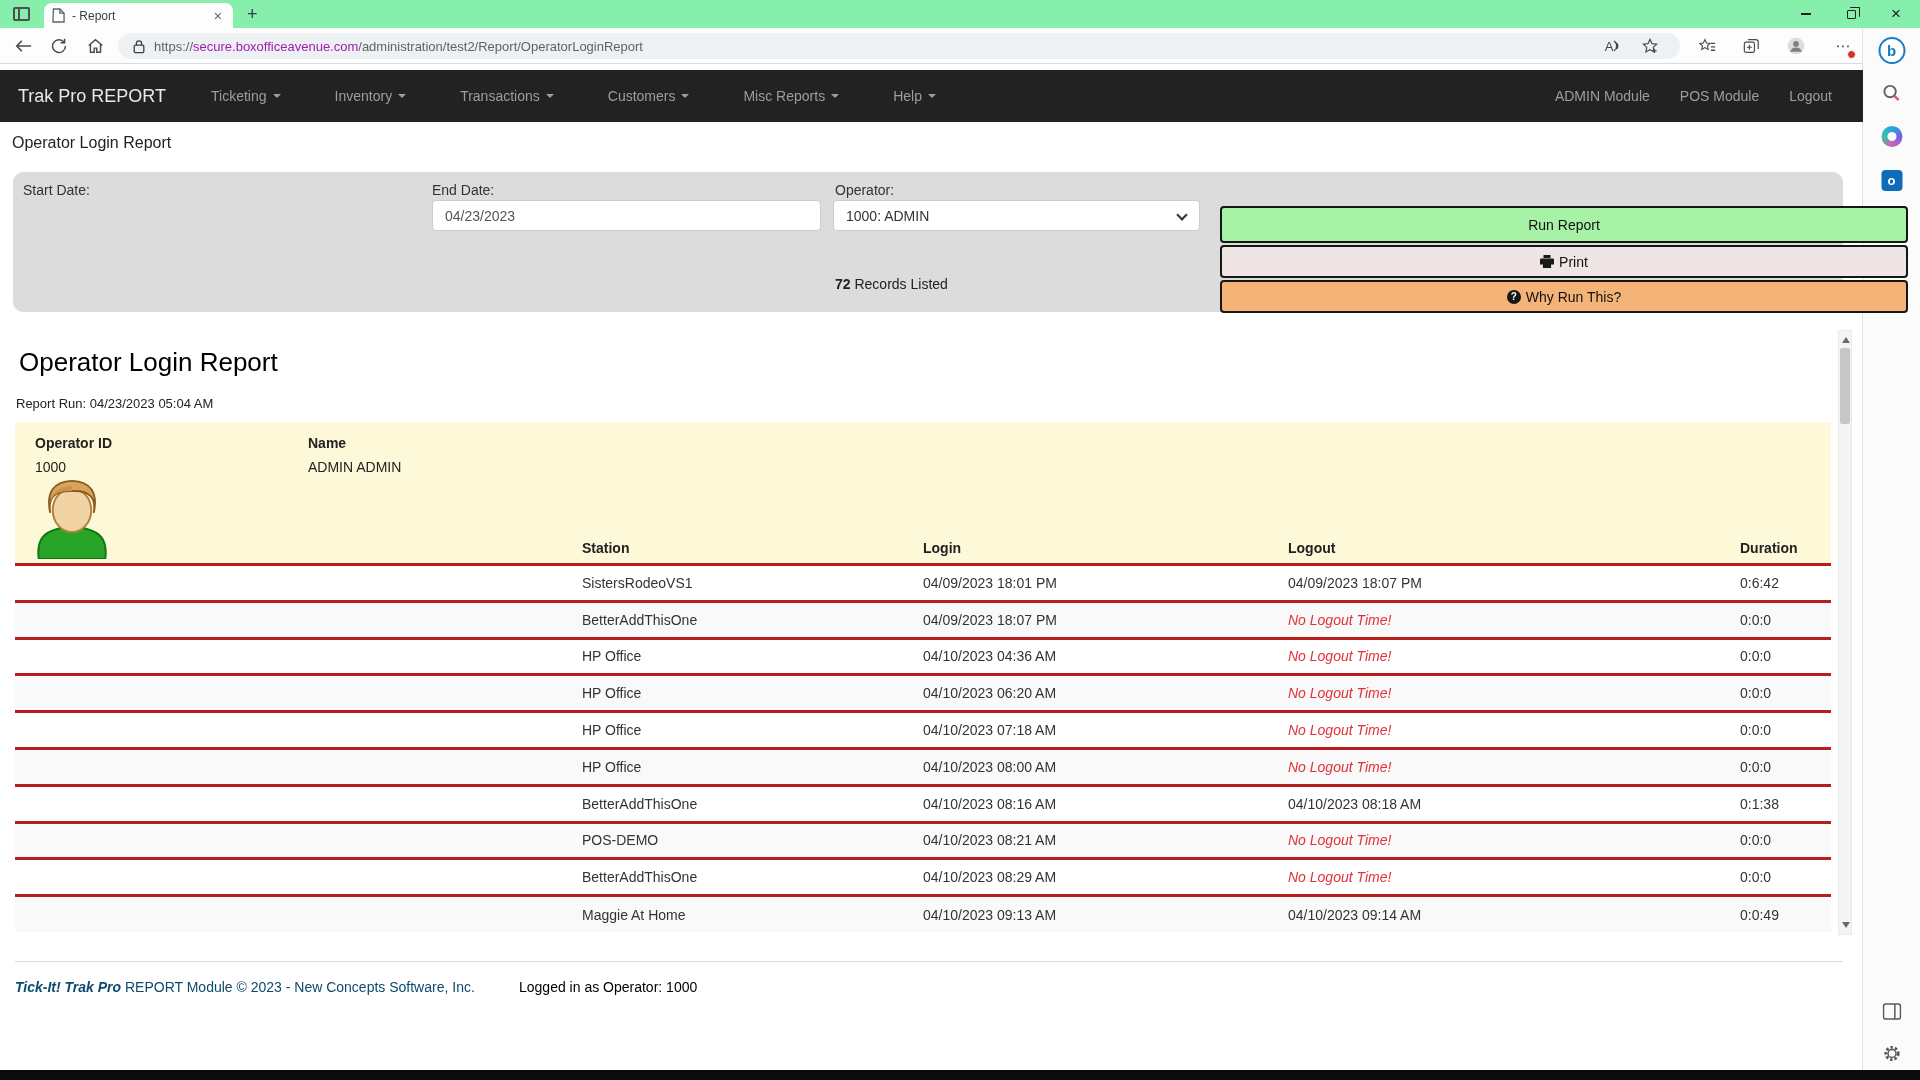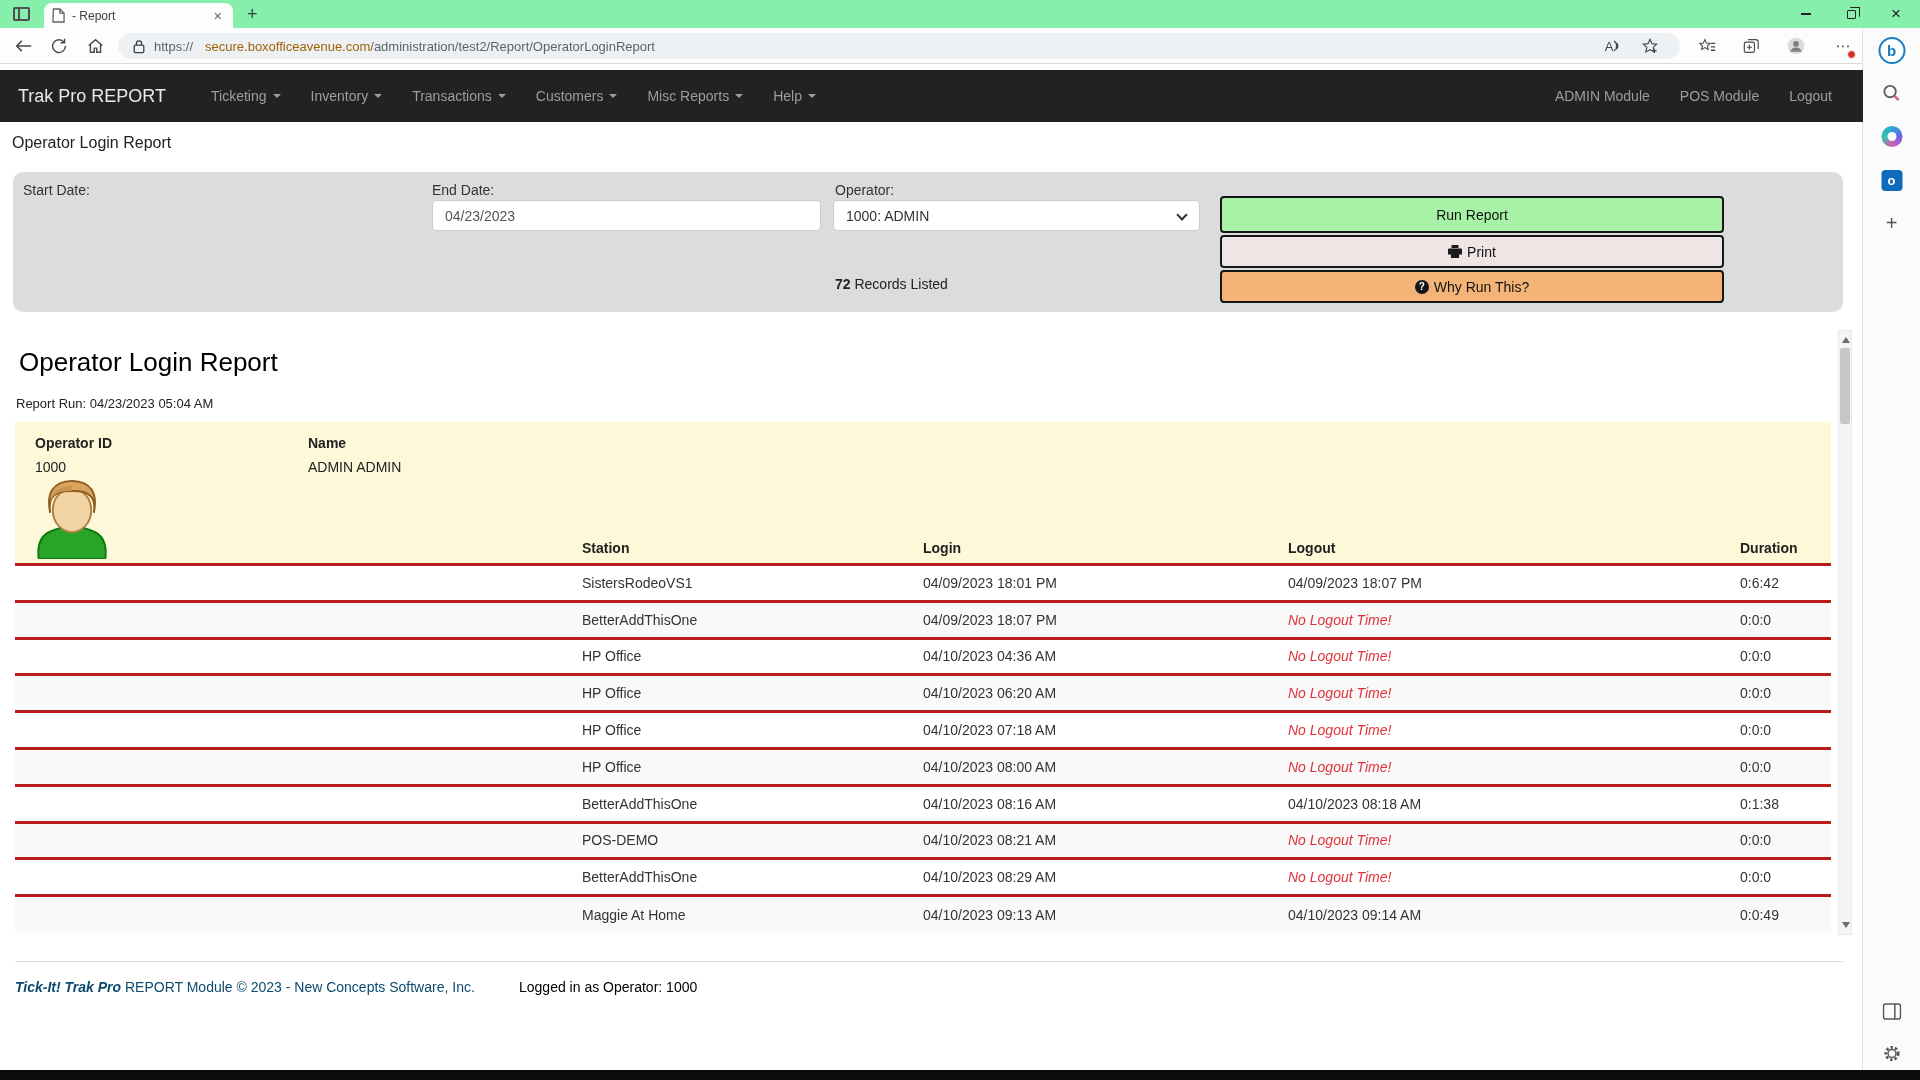--- a/index.html
+++ b/index.html
@@ -19,21 +19,21 @@
   .win-min span { display:block; width:10px; height:1.5px; background:#222; }
   .win-max span { display:block; width:9px; height:9px; border:1.2px solid #222; border-radius:1px; background:transparent; position:relative; }
   .win-max span::after { content:""; position:absolute; left:2px; top:-4px; width:9px; height:9px; border:1.2px solid #222; border-left:none; border-bottom:none; border-radius:1px; }
   .win-close { font-size:17px; }
 
   
   .toolbar { position:absolute; left:0; top:28px; width:1862px; height:36px; background:#fdfdfd; border-bottom:1px solid #d8dadc; }
   .tb-icon { position:absolute; top:0; height:35px; width:30px; display:flex; align-items:center; justify-content:center; color:#4a4a4a; }
   .url-pill { position:absolute; left:118px; top:5px; width:1562px; height:26px; border-radius:13px; background:#eef1f4; display:flex; align-items:center; }
   .url-text { font-size:13px; margin-left:8px; white-space:nowrap; color:#5f6368; }
-  .url-text .host { color:#a16207;margin-left:12px; }
+  .url-text .host { color:#a21caf; }
   .pill-icon { position:absolute; top:2px; height:22px; width:24px; display:flex; align-items:center; justify-content:center; color:#4a4a4a; }
   .read-aloud { right:56px; font-size:13px; color:#444; }
   .star-add { right:18px; }
   .dots { font-size:15px; color:#444; position:relative; }
   .dots .badge { position:absolute; right:2px; bottom:4px; width:9px; height:9px; border-radius:50%; background:#d03327; border:1px solid #fff; }
   .avatar-btn svg { display:block; }
 
   
   .edge-sidebar { position:absolute; left:1862px; top:28px; width:58px; height:1052px; background:#fbfbfc; border-left:1px solid #e2e2e4; }
   .sb-icon { position:absolute; left:50%; transform:translateX(-50%); display:flex; align-items:center; justify-content:center; }
@@ -43,34 +43,34 @@
   .outlook { top:142px; width:21px; height:21px; background:#0f6cbd; border-radius:4px; color:#fff; font-weight:bold; font-size:13px; }
   .plus-sb { top:184px; font-size:20px; color:#555; }
   .panel-sb { top:975px; }
   .gear-sb { top:1016px; }
 
   
   .page { position:absolute; left:0; top:64px; width:1862px; height:1006px; background:#fff; }
 
   .navbar { position:absolute; left:0; top:6px; width:1863px; height:52px; background:#222222; display:flex; align-items:center; }
   .brand { color:#e8e8e8; font-size:18px; margin-left:18px; white-space:nowrap; }
-  .nav-left { display:flex; margin-left:30px; }
+  .nav-left { display:flex; margin-left:30px;gap:24px; }
   .nav-item { color:#9d9d9d; font-size:14px; padding:0 15px; height:52px; display:flex; align-items:center; white-space:nowrap; }
   .caret { display:inline-block; width:0; height:0; border-left:4px solid transparent; border-right:4px solid transparent; border-top:4px solid #9d9d9d; margin-left:6px; }
   .nav-right { margin-left:auto; display:flex; margin-right:16px; }
 
   .page-title { position:absolute; left:12px; top:70px; font-size:16px; color:#222; }
 
   .filter-panel { position:absolute; left:13px; top:108px; width:1830px; height:140px; background:#dcdcdc; border-radius:10px; }
   .f-label { position:absolute; top:10px; font-size:14px; color:#333; }
   .f-input { position:absolute; top:28px; height:31px; background:#fff; border:1px solid #ccc; border-radius:4px; font-size:14px; color:#555; padding-left:12px; font-family:"Liberation Sans", sans-serif; }
   .f-select { position:absolute; top:28px; height:31px; background:#fff; border:1px solid #ccc; border-radius:4px; font-size:14px; color:#333; display:flex; align-items:center; padding-left:12px; }
   .chev { position:absolute; right:13px; top:10px; width:8px; height:8px; border-right:2px solid #333; border-bottom:2px solid #333; transform:rotate(45deg); }
   .records { position:absolute; left:822px; top:104px; font-size:14px; color:#222; }
-  .fbtn { position:absolute; left:1207px; width:504px; border:2px solid #161616; border-radius:4px; display:flex; align-items:center; justify-content:center; font-size:14px; color:#111; gap:5px; }
+  .fbtn { position:absolute; left:1207px; width:688px; border:2px solid #161616; border-radius:4px; display:flex; align-items:center; justify-content:center; font-size:14px; color:#111; gap:5px;margin-top:10px; }
   .fbtn-run   { top:24px; height:37px; background:#a8f2a8; }
   .fbtn-print { top:63px; height:33px; background:#efe5e5; }
   .fbtn-why   { top:98px; height:33px; background:#f4b478; }
   .qmark { display:inline-flex; width:14px; height:14px; border-radius:50%; background:#161616; color:#fff; font-size:10px; font-weight:bold; align-items:center; justify-content:center; }
 
   .report-area { position:absolute; left:15px; top:266px; width:1823px; height:605px; overflow:hidden; }
   .report-h1 { position:absolute; left:4px; top:17px; font-size:26px; font-weight:400; color:#000; }
   .run-line { position:absolute; left:1px; top:66px; font-size:13px; color:#222; }
   .op-box { position:absolute; left:0; top:92px; width:1816px; height:141px; background:#fcf8d8;padding-left:46px; }
   .op-lab { position:absolute; font-size:14px; font-weight:bold; color:#222; top:13px; }

